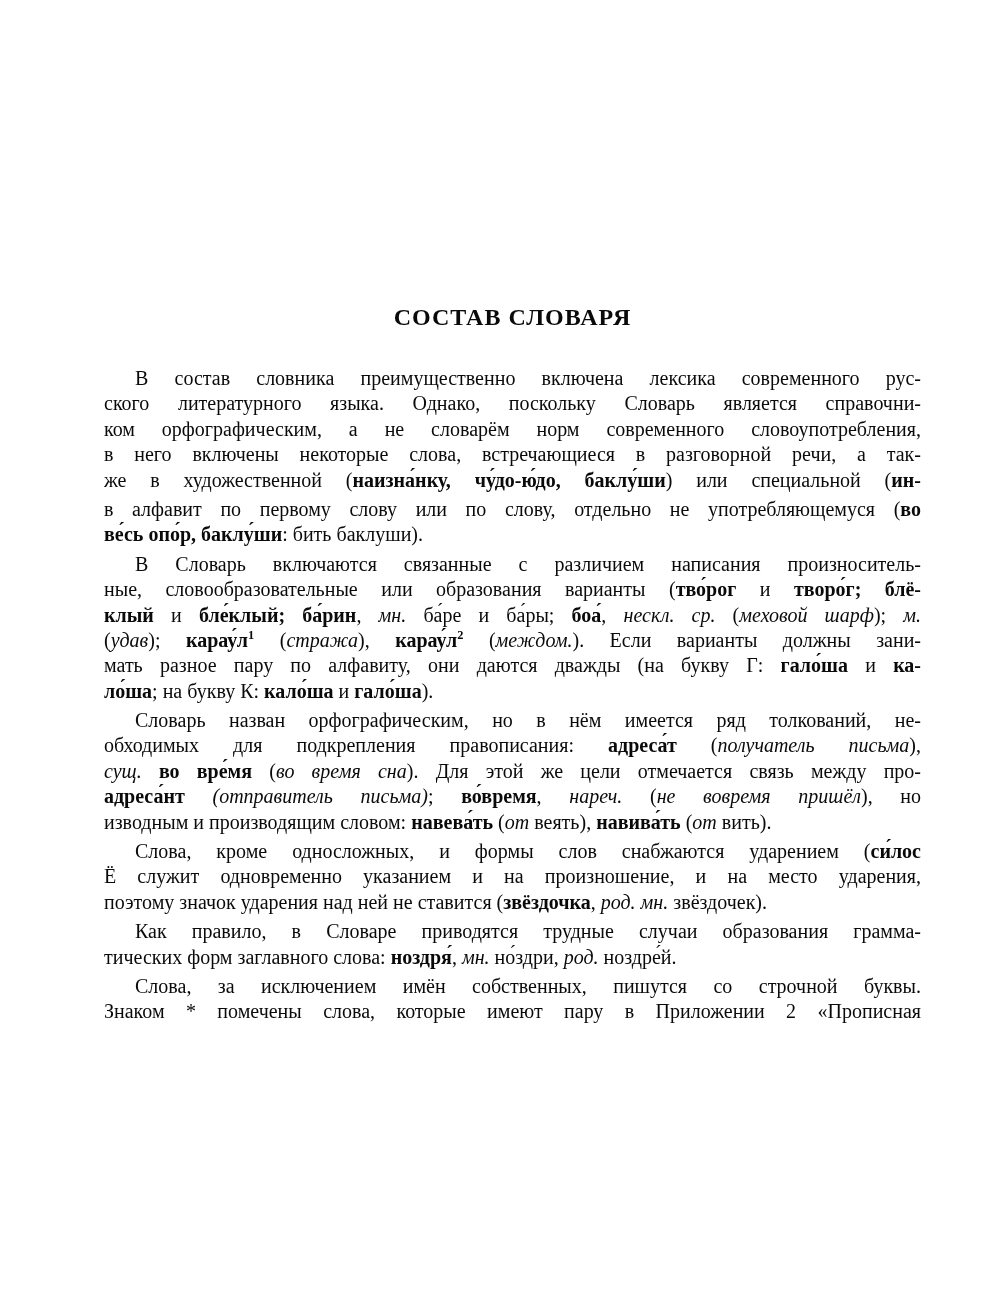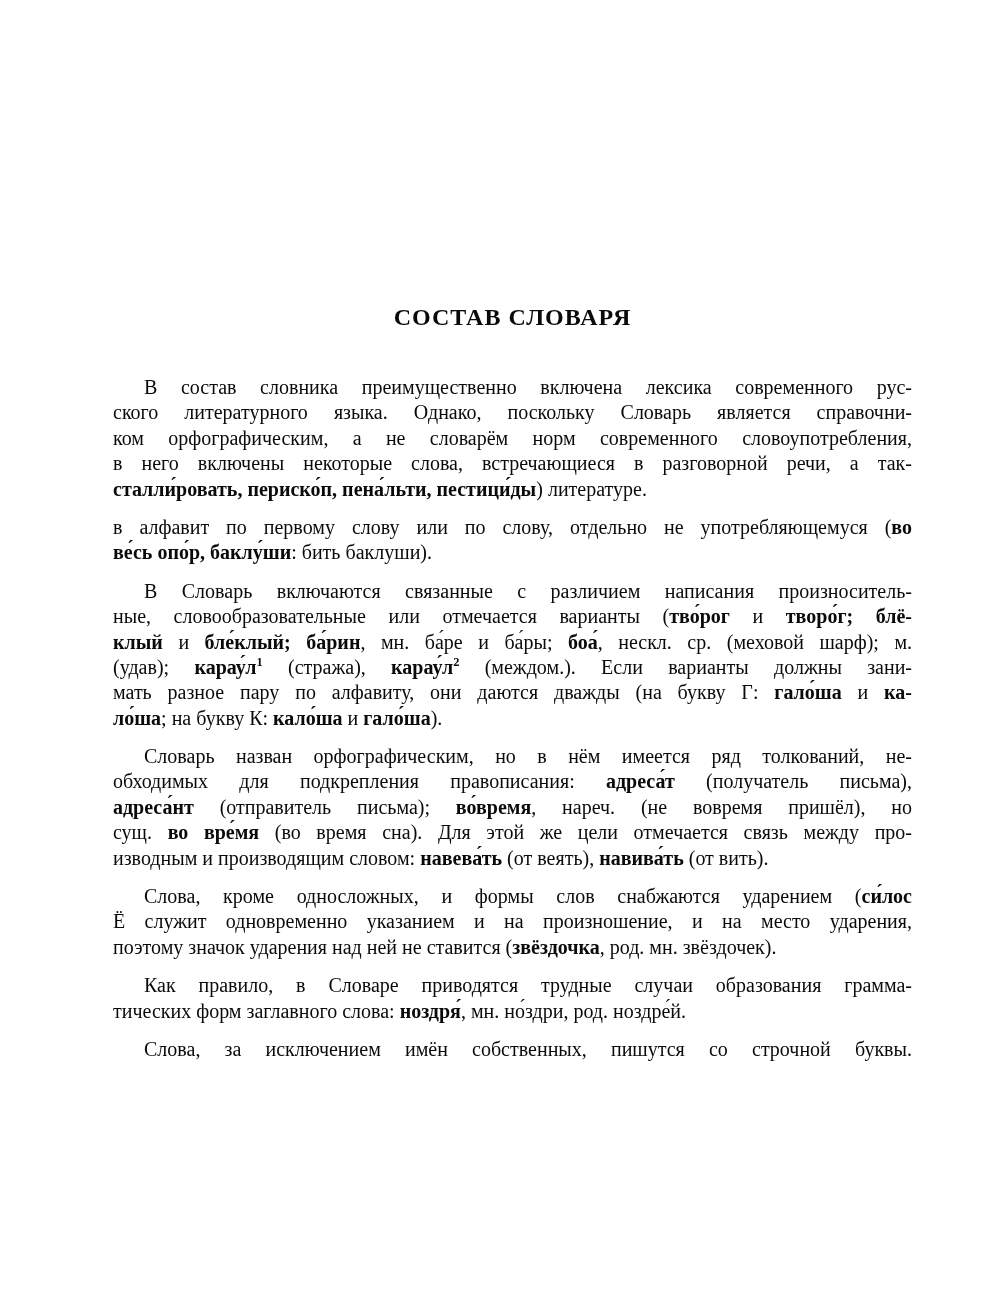--- a/index.html
+++ b/index.html
@@ -26,32 +26,32 @@
     white-space: nowrap;
   }
   .body-text {
     position: absolute;
     top: 362px;
     left: 100px;
     width: 825px;
     font-size: 20px;
     line-height: 25.4px;
   }
-  .para { margin: 13px; }
+  .para { margin: 4px; }
   .line {
     text-align: justify;
     text-align-last: justify;
     height: 25.4px;
     overflow: hidden;
   }
   .line.first { text-indent: 31px; }
   .line.last { text-align-last: left; }
   .r-n { font-weight: normal; font-style: normal; }
   .r-b { font-weight: bold; font-style: normal; }
-  .r-i { font-weight: normal; }
+  .r-i { font-style: italic; font-weight: normal; }
   .r-s {
     font-weight: bold;
     font-size: 0.62em;
     vertical-align: super;
     line-height: 0;
   }
   .folio {
     position: absolute;
     top: 1168px;
     left: 100px;
@@ -67,39 +67,39 @@
 
 <div class="page">
   <h1 class="title">СОСТАВ СЛОВАРЯ</h1>
 
   <div class="body-text">
       <div class="para">
         <div class="line first"><span class="r-n">В состав словника преимущественно включена лексика современного рус-</span></div>
         <div class="line"><span class="r-n">ского литературного языка. Однако, поскольку Словарь является справочни-</span></div>
         <div class="line"><span class="r-n">ком орфографическим, а не словарём норм современного словоупотребления,</span></div>
         <div class="line"><span class="r-n">в него включены некоторые слова, встречающиеся в разговорной речи, а так-</span></div>
-        <div class="line last"><span class="r-b">сталли́ровать, периско́п, пена́льти, пестици́ды</span><span class="r-n">) литературе.</span></div>
+        <div class="line"><span class="r-n">же в художественной (</span><span class="r-b">наизна́нку, чу́до-ю́до, баклу́ши</span><span class="r-n">) или специальной (</span><span class="r-b">ин-</span></div>
       </div>
       <div class="para">
         <div class="line"><span class="r-n">в алфавит по первому слову или по слову, отдельно не употребляющемуся (</span><span class="r-b">во</span></div>
         <div class="line last"><span class="r-b">ве́сь опо́р, баклу́ши</span><span class="r-n">: бить баклуши).</span></div>
       </div>
       <div class="para">
         <div class="line first"><span class="r-n">В Словарь включаются связанные с различием написания произноситель-</span></div>
-        <div class="line"><span class="r-n">ные, словообразовательные или отмечается варианты (</span><span class="r-b">тво́рог</span><span class="r-n"> и </span><span class="r-b">творо́г; блё-</span></div>
+        <div class="line"><span class="r-n">ные, словообразовательные или образования варианты (</span><span class="r-b">тво́рог</span><span class="r-n"> и </span><span class="r-b">творо́г; блё-</span></div>
         <div class="line"><span class="r-b">клый</span><span class="r-n"> и </span><span class="r-b">бле́клый; ба́рин</span><span class="r-n">, </span><span class="r-i">мн.</span><span class="r-n"> ба́ре и ба́ры; </span><span class="r-b">боа́</span><span class="r-n">, </span><span class="r-i">нескл. ср.</span><span class="r-n"> (</span><span class="r-i">меховой шарф</span><span class="r-n">); </span><span class="r-i">м.</span></div>
         <div class="line"><span class="r-n">(</span><span class="r-i">удав</span><span class="r-n">); </span><span class="r-b">карау́л</span><span class="r-s">1</span><span class="r-n"> (</span><span class="r-i">стража</span><span class="r-n">), </span><span class="r-b">карау́л</span><span class="r-s">2</span><span class="r-n"> (</span><span class="r-i">междом.</span><span class="r-n">). Если варианты должны зани-</span></div>
         <div class="line"><span class="r-n">мать разное пару по алфавиту, они даются дважды (на букву Г: </span><span class="r-b">гало́ша</span><span class="r-n"> и </span><span class="r-b">ка-</span></div>
         <div class="line last"><span class="r-b">ло́ша</span><span class="r-n">; на букву К: </span><span class="r-b">кало́ша</span><span class="r-n"> и </span><span class="r-b">гало́ша</span><span class="r-n">).</span></div>
       </div>
       <div class="para">
         <div class="line first"><span class="r-n">Словарь назван орфографическим, но в нём имеется ряд толкований, не-</span></div>
         <div class="line"><span class="r-n">обходимых для подкрепления правописания: </span><span class="r-b">адреса́т</span><span class="r-n"> (</span><span class="r-i">получатель письма</span><span class="r-n">),</span></div>
+        <div class="line"><span class="r-i">сущ.</span><span class="r-n"> </span><span class="r-b">во вре́мя</span><span class="r-n"> (</span><span class="r-i">во время сна</span><span class="r-n">). Для этой же цели отмечается связь между про-</span></div>
         <div class="line"><span class="r-b">адреса́нт</span><span class="r-n"> </span><span class="r-i">(отправитель письма)</span><span class="r-n">; </span><span class="r-b">во́время</span><span class="r-n">, </span><span class="r-i">нареч.</span><span class="r-n"> (</span><span class="r-i">не вовремя пришёл</span><span class="r-n">), но</span></div>
-        <div class="line"><span class="r-i">сущ.</span><span class="r-n"> </span><span class="r-b">во вре́мя</span><span class="r-n"> (</span><span class="r-i">во время сна</span><span class="r-n">). Для этой же цели отмечается связь между про-</span></div>
         <div class="line last"><span class="r-n">изводным и производящим словом: </span><span class="r-b">навева́ть</span><span class="r-n"> (</span><span class="r-i">от</span><span class="r-n"> веять), </span><span class="r-b">навива́ть</span><span class="r-n"> (</span><span class="r-i">от</span><span class="r-n"> вить).</span></div>
       </div>
       <div class="para">
         <div class="line first"><span class="r-n">Слова, кроме односложных, и формы слов снабжаются ударением (</span><span class="r-b">си́лос</span></div>
         <div class="line"><span class="r-n">Ё служит одновременно указанием и на произношение, и на место ударения,</span></div>
         <div class="line last"><span class="r-n">поэтому значок ударения над ней не ставится (</span><span class="r-b">звёздочка</span><span class="r-n">, </span><span class="r-i">род. мн.</span><span class="r-n"> звёздочек).</span></div>
       </div>
       <div class="para">
         <div class="line first"><span class="r-n">Как правило, в Словаре приводятся трудные случаи образования грамма-</span></div>
         <div class="line last"><span class="r-n">тических форм заглавного слова: </span><span class="r-b">ноздря́</span><span class="r-n">, </span><span class="r-i">мн.</span><span class="r-n"> но́здри, </span><span class="r-i">род.</span><span class="r-n"> ноздре́й.</span></div>

